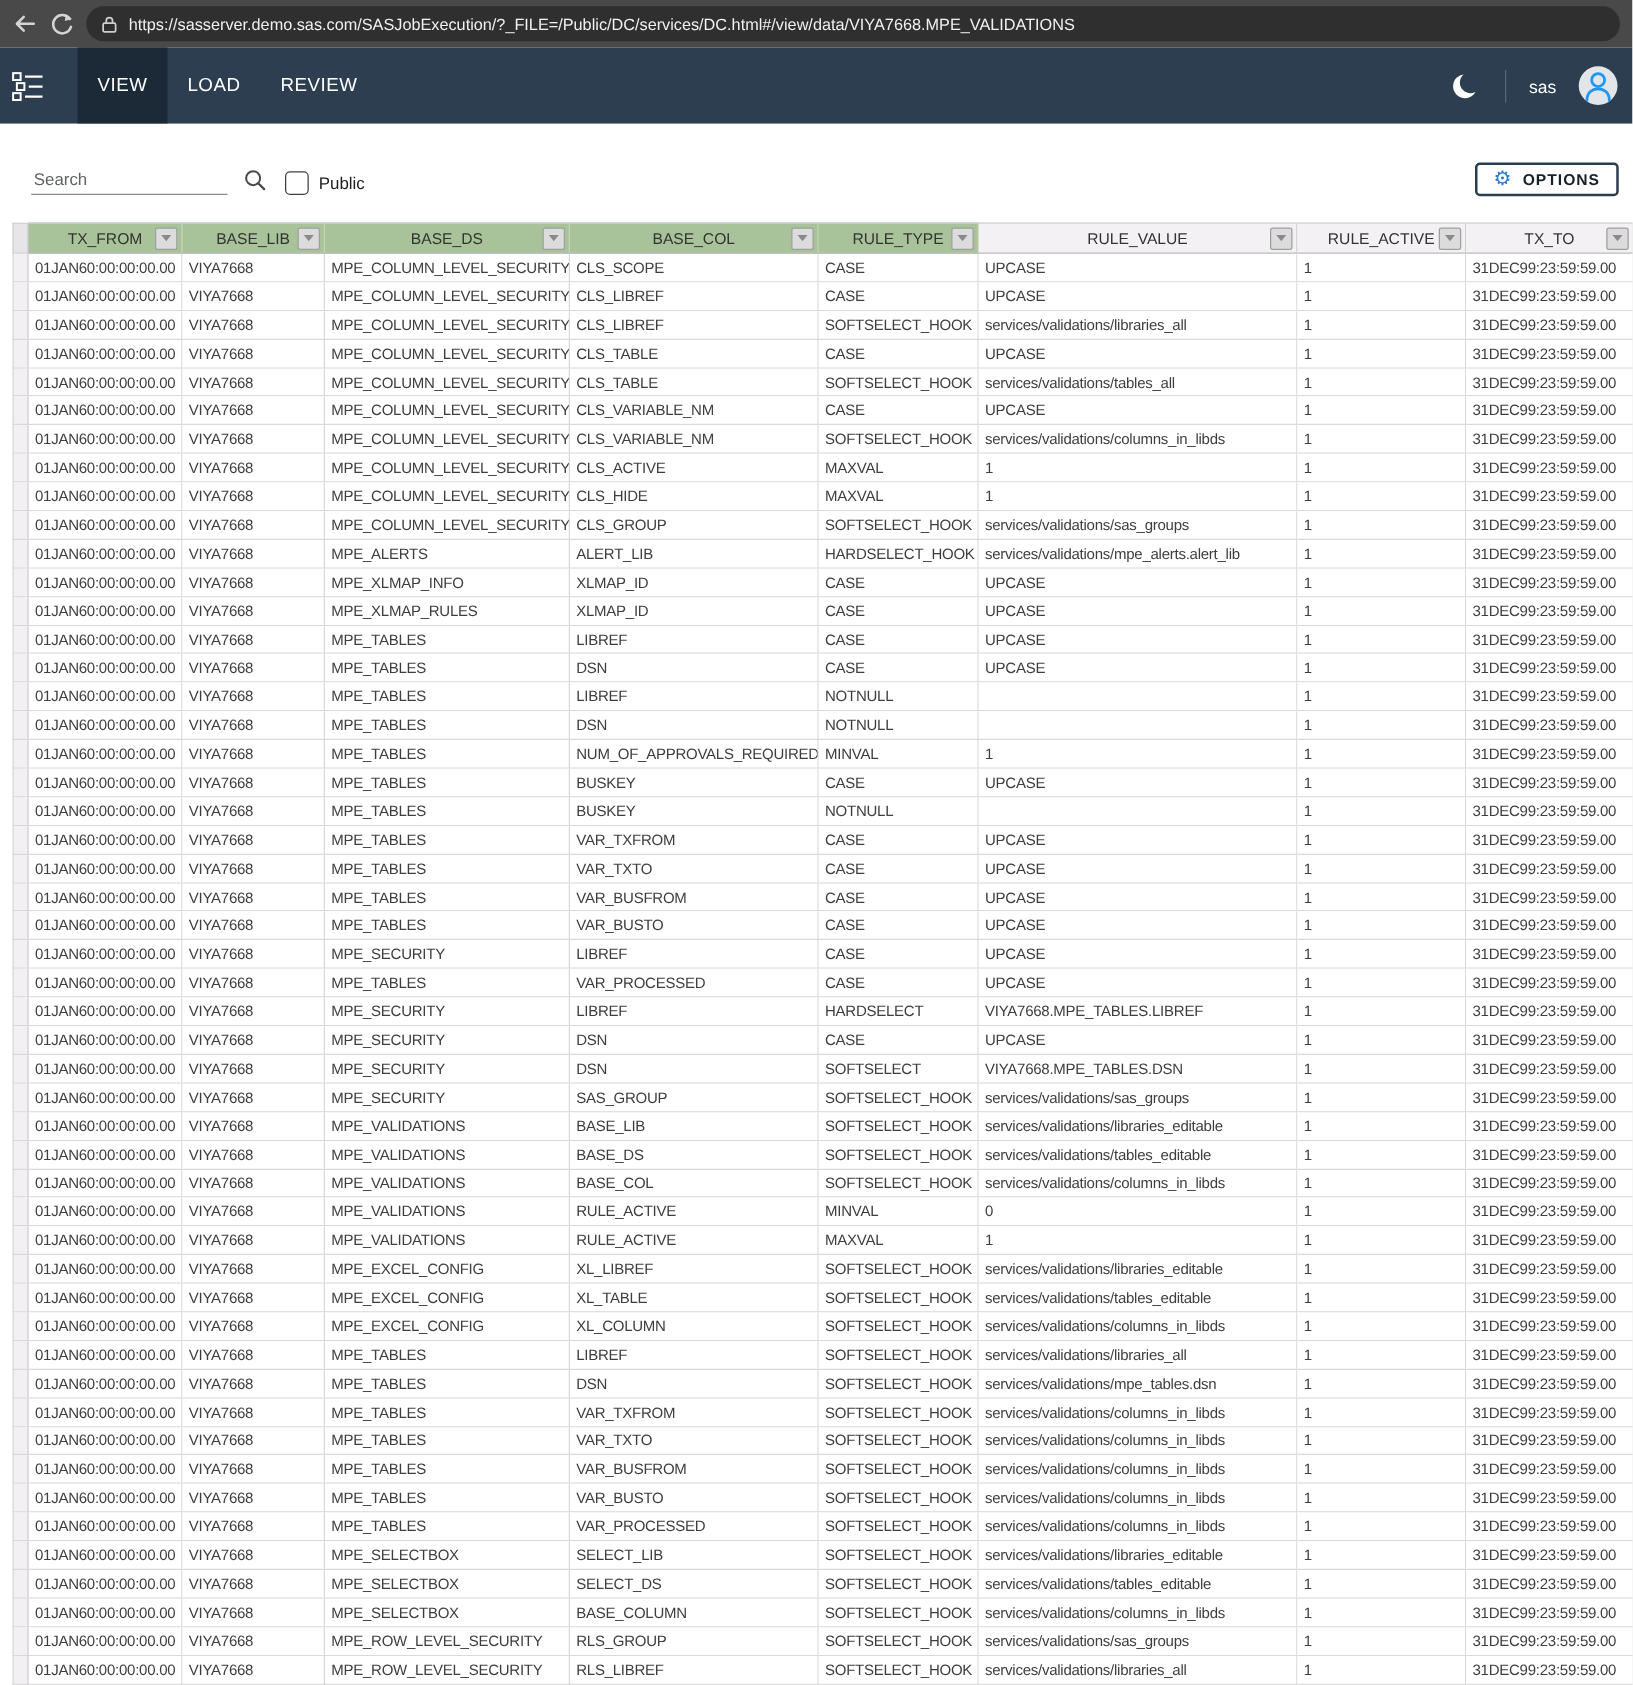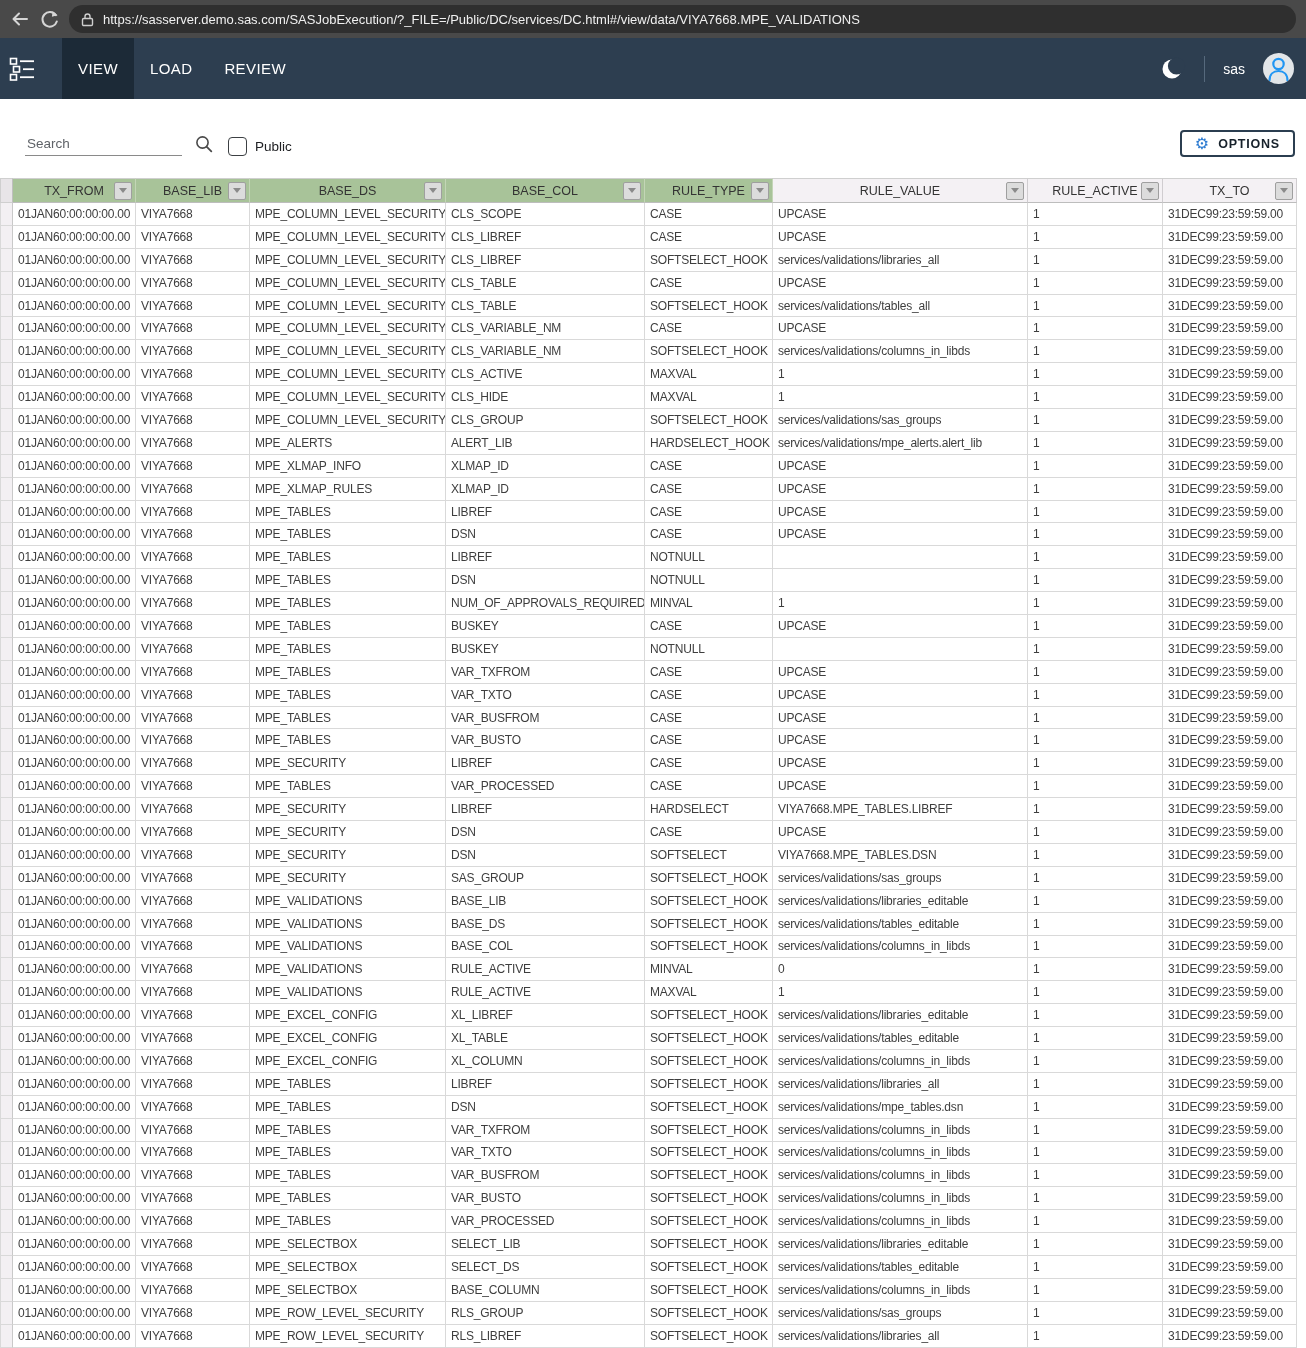--- a/index.html
+++ b/index.html
@@ -42,21 +42,21 @@
   .title-wrap { position:absolute; left:50%; top:30px; transform:translateX(-50%);
                 display:flex; align-items:center; gap:7px; white-space:nowrap; }
   .title-text { font-size:20px; color:#4d4d4d; }
   .options-btn { position:absolute; right:11px; top:31px; height:27px; border:2px solid #2b3e50;
                  border-radius:4px; background:#fff; display:flex; align-items:center; gap:9px;
                  padding:0 13px; box-sizing:border-box; cursor:pointer; }
   .gear { color:#2c7bd1; font-size:16px; line-height:1; }
   .options-label { font-size:12.5px; font-weight:bold; color:#17212b; letter-spacing:.8px; }
 
   
-  .grid { width:1297px; }
+  .grid { margin-left:10px; width:1297px; }
   .ghead { display:flex; height:25px; }
   .hhandle { width:13px; box-sizing:border-box; background:#e8e5e8;
              border:1px solid #cfcfcf; border-right:1px solid #bfbfbf; }
   .hcell { box-sizing:border-box; position:relative; display:flex; align-items:center;
            justify-content:center; font-size:12.5px; color:#333; cursor:pointer;
            border-top:1px solid #cfcfcf; border-bottom:1px solid #bdbdbd; }
   .hcell.key   { background:#a8c399; border-right:1px solid #c3d5b6; }
   .hcell.plain { background:#f4f1f4; border-right:1px solid #d0cdd0; }
   .fbtn { position:absolute; right:3px; top:50%; transform:translateY(-50%);
           width:16px; height:16px; background:#dcdcdc; border:1px solid #9f9f9f;

